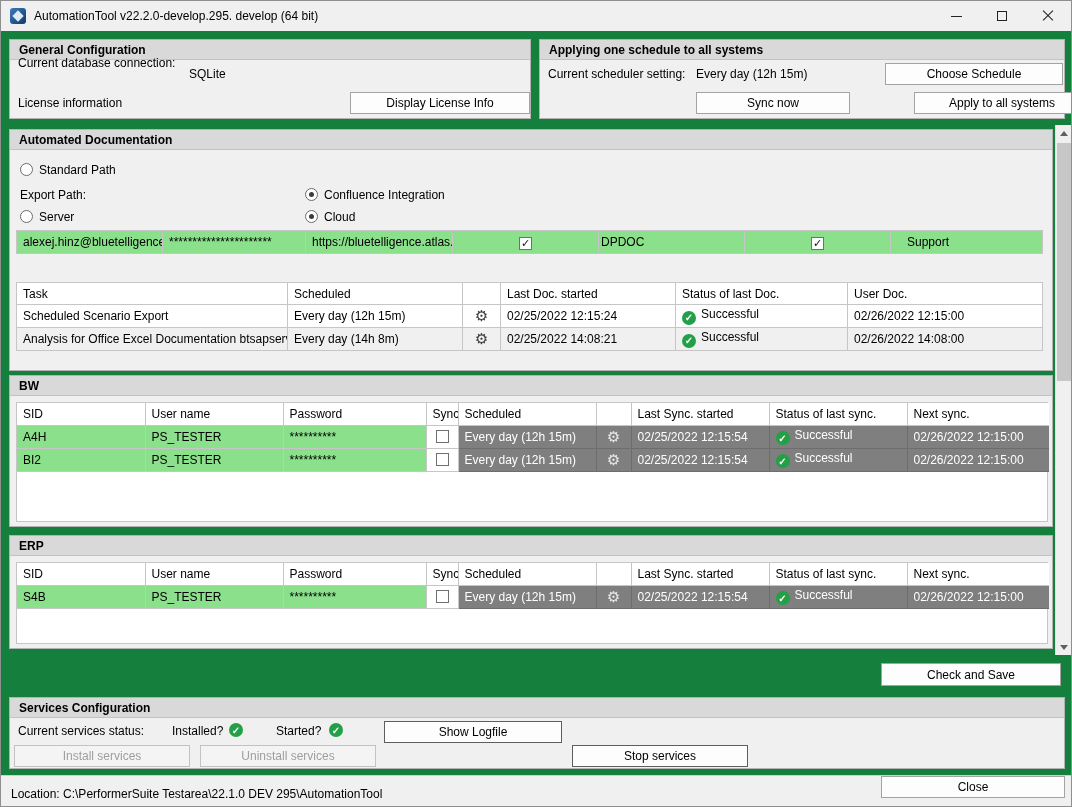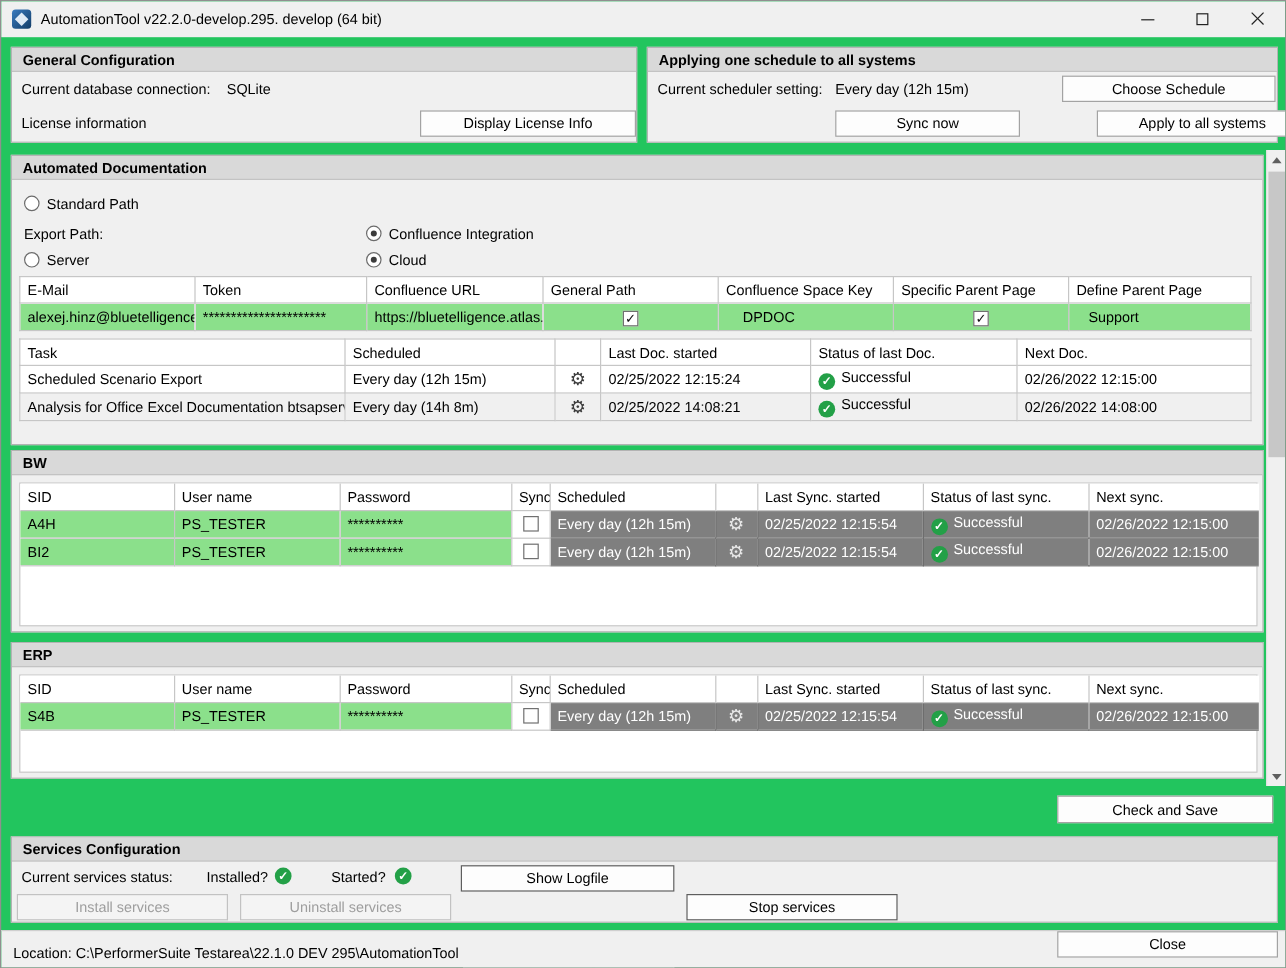--- a/index.html
+++ b/index.html
@@ -1,17 +1,17 @@
 <!DOCTYPE html>
 <html><head>
 <meta charset="utf-8">
 <style>
   * { margin:0; padding:0; box-sizing:border-box; }
   html,body { background:#d0d0d0; font-family:"Liberation Sans", sans-serif; }
-  #win { position:relative; width:1072px; height:807px; background:#22c55e; border:1px solid #8f8f8f; overflow:hidden; font-size:12px; color:#000; }
+  #win { position:relative; width:1072px; height:807px; background:#15803d; border:1px solid #8f8f8f; overflow:hidden; font-size:12px; color:#000; }
   .abs { position:absolute; }
 
   
   .titlebar { position:absolute; left:0; top:0; width:100%; height:30px; background:#f0f0f0; }
   .appicon { position:absolute; left:9px; top:7px; width:16px; height:16px; border-radius:3px; background:linear-gradient(135deg,#3a7bbf,#123c66); }
   .appicon::after { content:""; position:absolute; left:4px; top:4px; width:8px; height:8px; background:#dfeaf5; transform:rotate(45deg); }
   .title { position:absolute; left:33px; top:8px; font-size:12px; }
   .wctrls { position:absolute; right:0; top:0; height:30px; display:flex; }
   .wbtn { width:46px; height:30px; display:flex; align-items:center; justify-content:center; }
   .ic-min { width:11px; height:0; border-bottom:1px solid #222; }
@@ -81,21 +81,21 @@
           <span class="ic-max"></span>
         </div>
       <div class="wbtn">
           <span class="ic-close"></span>
         </div>
     </div>
   </div>
 
   <div class="grp" style="left:8px; top:38px; width:522px; height:80px;">
     <div class="grp-h">General Configuration</div>
-    <span class="lbl" style="left:8px; top:27px;">Current database connection:</span>
+    <span class="lbl" style="left:8px; top:16px;">Current database connection:</span>
     <span class="lbl" style="left:179px; top:27px;">SQLite</span>
     <span class="lbl" style="left:8px; top:56px;">License information</span>
     <div class="btn" style="left:340px; top:52px; width:180px;">Display License Info</div>
   </div>
 
   <div class="grp" style="left:538px; top:38px; width:526px; height:80px;">
     <div class="grp-h">Applying one schedule to all systems</div>
     <span class="lbl" style="left:8px; top:27px;">Current scheduler setting:</span>
     <span class="lbl" style="left:156px; top:27px;">Every day (12h 15m)</span>
     <div class="btn" style="left:345px; top:23px; width:178px;">Choose Schedule</div>
@@ -128,35 +128,26 @@
         <colgroup>
             <col style="width:146px">
             <col style="width:143px">
             <col style="width:147px">
             <col style="width:146px">
             <col style="width:146px">
             <col style="width:146px">
             <col style="width:152px">
           </colgroup>
         <tbody>
-            <tr>
-          <th>E-Mail</th>
-          <th>Token</th>
-          <th>Confluence URL</th>
-          <th>General Path</th>
-          <th>Confluence Space Key</th>
-          <th>Specific Parent Page</th>
-          <th>Define Parent Page</th>
-        </tr>
         <tr>
           <td class="c-green">alexej.hinz@bluetelligence...</td>
           <td class="c-green">**********************</td>
           <td class="c-green">https://bluetelligence.atlas...</td>
           <td class="c-green center"><span class="cb checked"></span></td>
-          <td class="c-green" style="padding-left:20px;margin-top:18px;">DPDOC</td>
+          <td class="c-green" style="padding-left:2px;margin-top:18px;">DPDOC</td>
           <td class="c-green center"><span class="cb checked"></span></td>
           <td class="c-green" style="padding-left:16px;">Support</td>
         </tr>
       </tbody>
         </table>
 
       <table class="tbl abs" style="left:6px; top:152px; width:1026px;padding-left:48px;">
         <colgroup>
             <col style="width:271px">
             <col style="width:175px">
@@ -165,21 +156,21 @@
             <col style="width:172px">
             <col style="width:195px">
           </colgroup>
         <tbody>
             <tr>
           <th>Task</th>
           <th>Scheduled</th>
           <th></th>
           <th>Last Doc. started</th>
           <th>Status of last Doc.</th>
-          <th>Next Doc.</th>
+          <th>User Doc.</th>
         </tr>
         <tr>
           <td>Scheduled Scenario Export</td>
           <td>Every day (12h 15m)</td>
           <td class="center"><span class="gear"></span></td>
           <td>02/25/2022 12:15:24</td>
           <td><span class="okbadge"></span><span>Successful</span></td>
           <td>02/26/2022 12:15:00</td>
         </tr>
         <tr class="row-alt">

